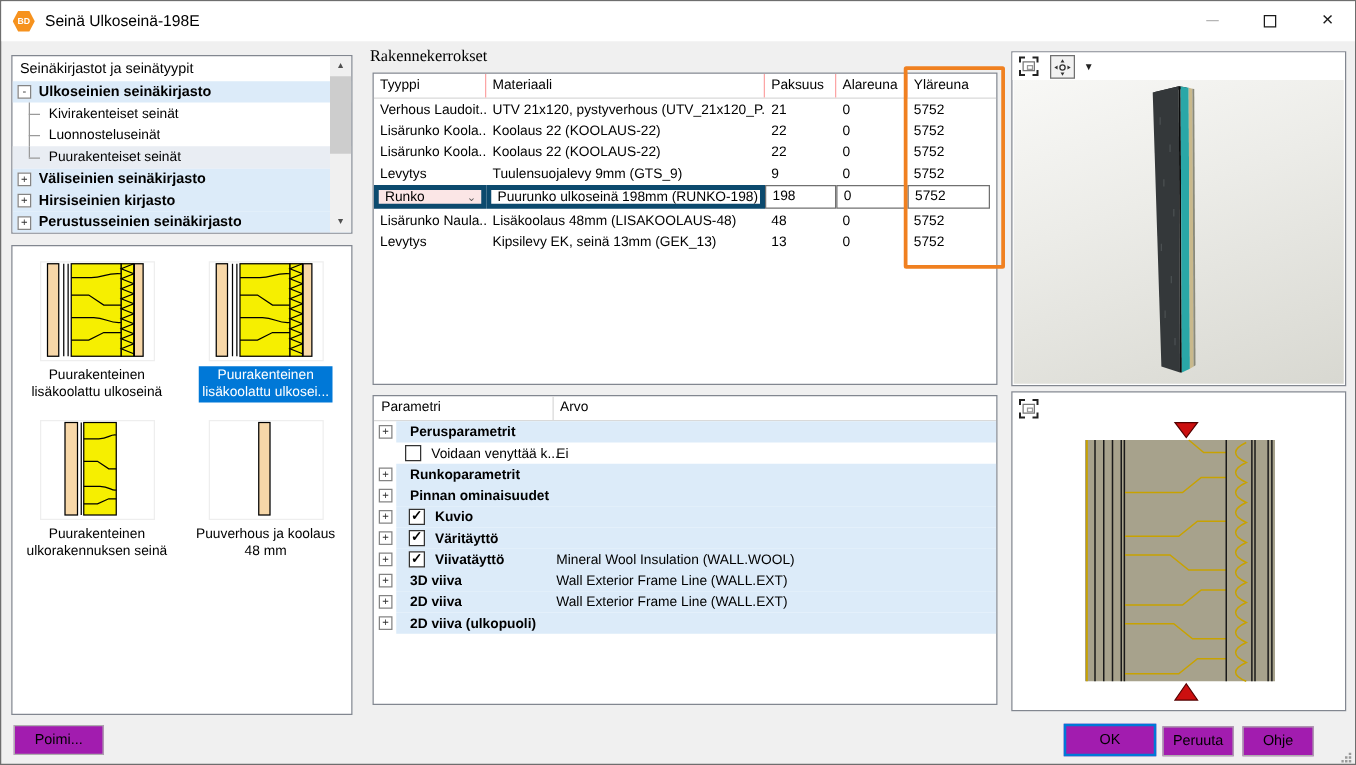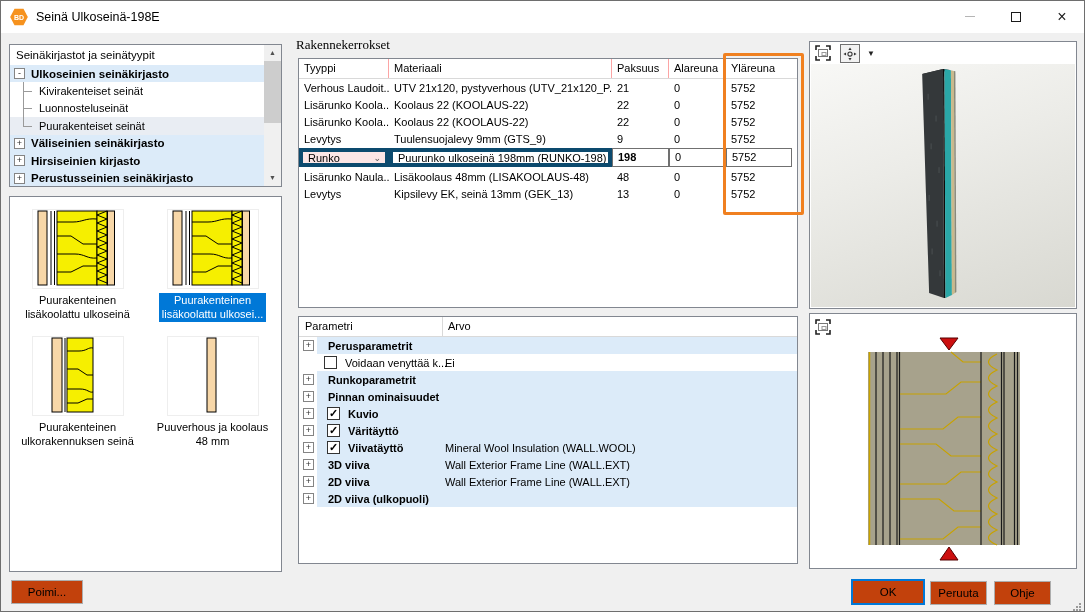--- a/index.html
+++ b/index.html
@@ -10,21 +10,21 @@
   .appicon{width:18px;height:18px;margin-left:9px;background:#f6921e;
            clip-path:polygon(25% 4%,75% 4%,99% 50%,75% 96%,25% 96%,1% 50%);
            display:flex;align-items:center;justify-content:center;color:#fff;font-size:7px;font-weight:bold;flex:none;}
   .wtitle{margin-left:8px;font-size:12.5px;}
   .wbtn{position:absolute;top:0;width:46px;height:31px;display:flex;align-items:center;justify-content:center;}
   .minbar{width:10px;height:1px;background:#b5b5b5;}
   .maxbox{width:10px;height:10px;border:1px solid #1a1a1a;box-sizing:border-box;}
   .closex{font-size:16px;line-height:1;color:#1a1a1a;}
   
   .panel{position:absolute;background:#fff;border:1px solid #828790;box-sizing:border-box;}
-  .btn{position:absolute;background:#c2410c;border:1px solid #adadad;font-size:11.5px;display:flex;
+  .btn{position:absolute;background:#a21caf;border:1px solid #adadad;font-size:11.5px;display:flex;
        align-items:center;justify-content:center;box-sizing:border-box;}
   .btn.def{border:2px solid #0078d7;}
   
   .treepanel{left:8px;top:43px;width:273px;height:143px;overflow:hidden;}
   .tree-header{height:20px;line-height:20px;padding-left:6px;font-size:11.5px;}
   .tree-row{height:17.4px;display:flex;align-items:center;font-size:11px;padding-left:4px;position:relative;}
   .tree-row.hl{background:#dcebf9;}
   .tree-row.sel{background:#e9edf3;}
   .xbox{width:11px;height:11px;border:1px solid #848484;background:#fff;font-size:9px;line-height:8px;
         text-align:center;box-sizing:border-box;flex:none;margin-right:6px;color:#333;}
@@ -266,21 +266,21 @@
         </div>
         <div class="lrow erow">
           <div class="combo pink" style="width: 90px;">
             <span>Runko</span>
             <span class="chev">⌄</span>
           </div>
           <div class="combo" style="width: 223px;">
             <span>Puurunko ulkoseinä 198mm (RUNKO-198)</span>
             <span class="chev">⌄</span>
           </div>
-          <div class="ebox" style="width: 57px; font-weight: bold;">198</div>
+          <div class="ebox" style="width: 57px;">198</div>
           <div class="ebox" style="width: 57px;">0</div>
           <div class="ebox" style="width: 66px;">5752</div>
         </div>
         <div class="lrow">
           <div class="w0">Lisärunko Naula...</div>
           <div class="w1">Lisäkoolaus 48mm (LISAKOOLAUS-48)</div>
           <div class="w2">48</div>
           <div class="w3">0</div>
           <div class="w4">5752</div>
         </div>

